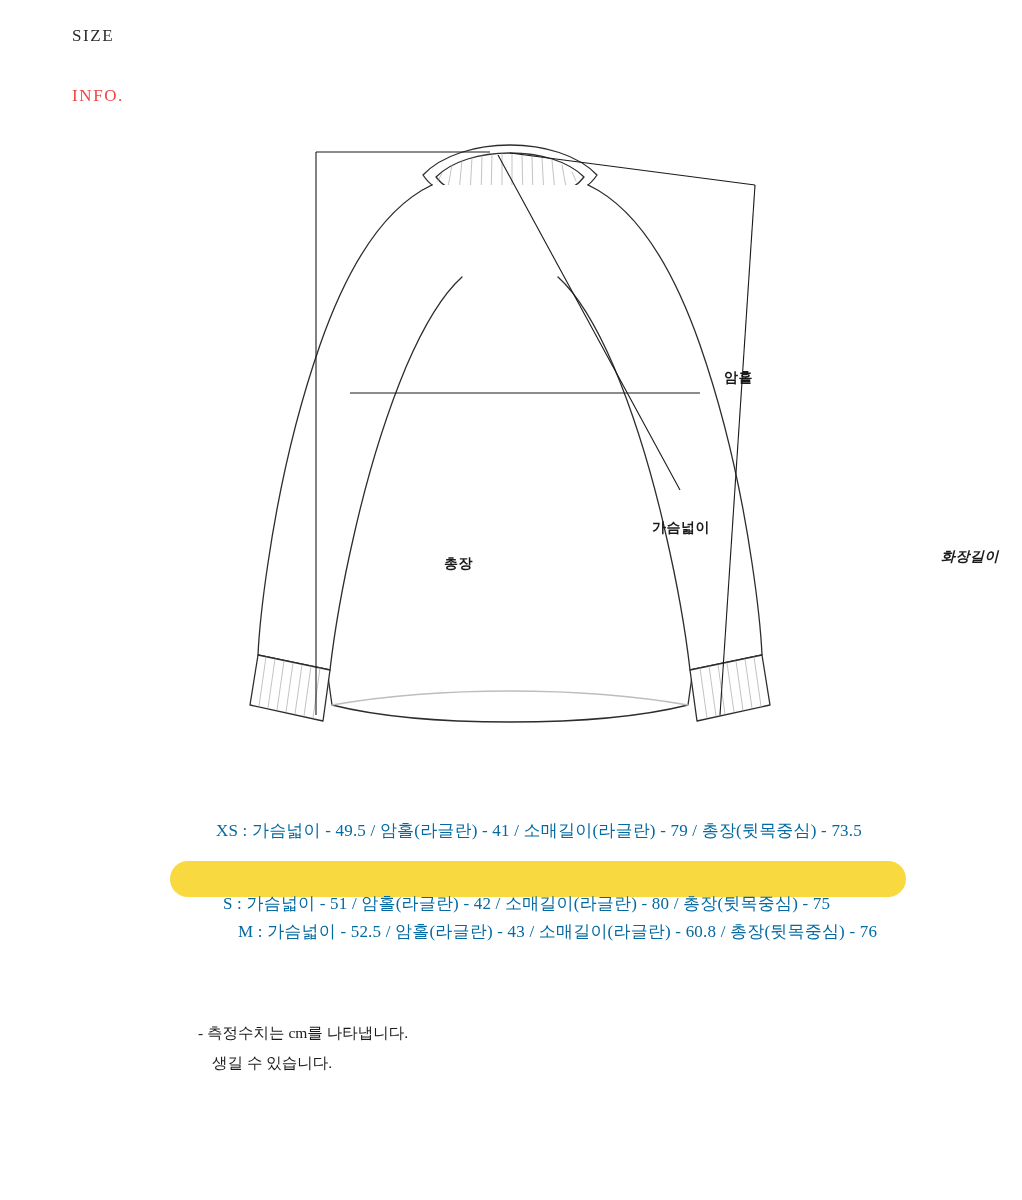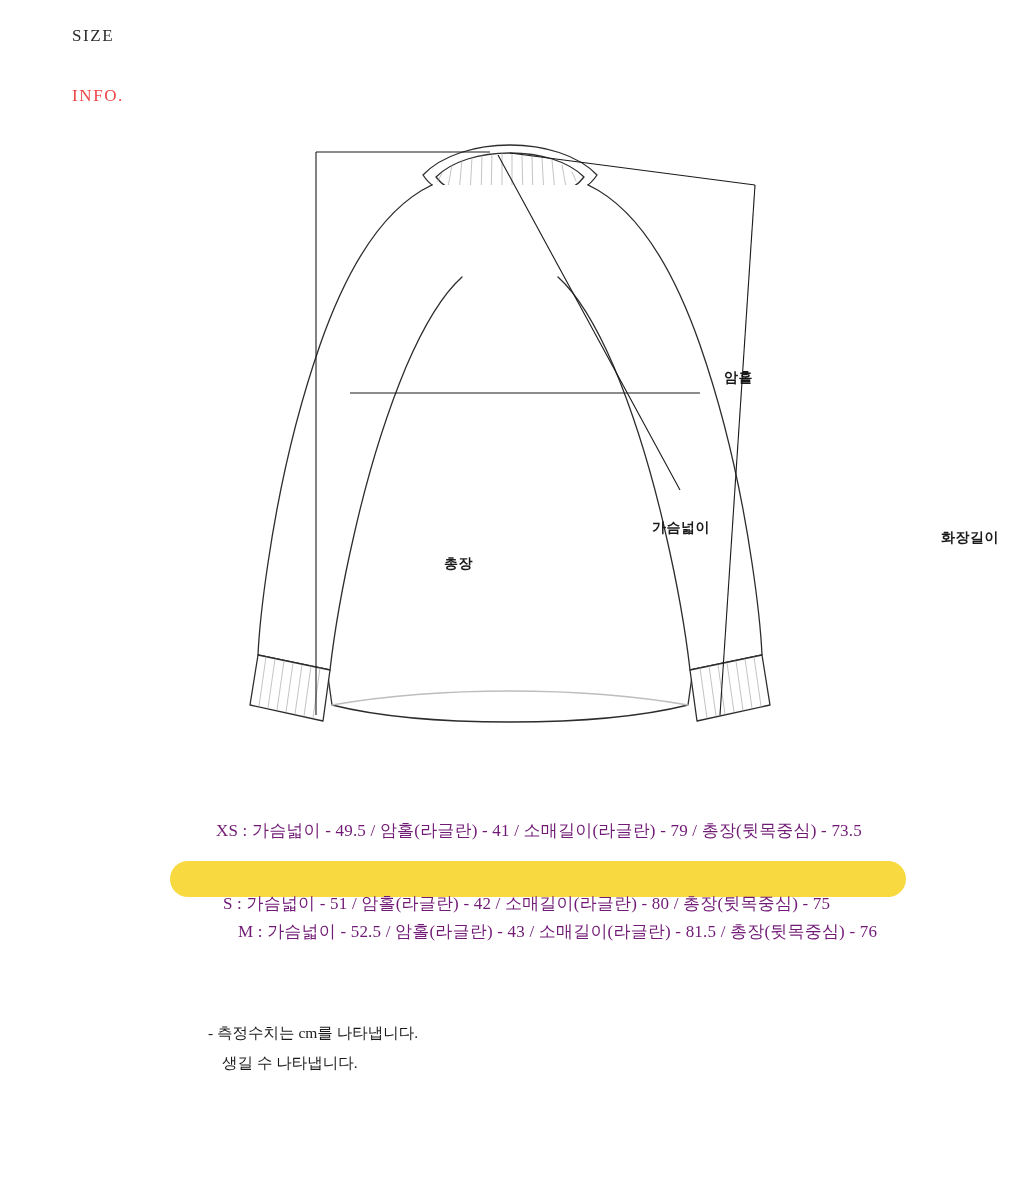--- a/index.html
+++ b/index.html
@@ -54,29 +54,29 @@
     font-size: 14px;
     font-weight: bold;
     color: #1a1a1a;
     font-family: "DejaVu Sans", sans-serif;
     white-space: nowrap;
     letter-spacing: 0.5px;
   }
   #label-armhole { left: 524px; top: 274px; margin-left: 20px; }
   #label-chest   { left: 472px; top: 424px; }
   #label-total   { left: 264px; top: 460px; }
-  #label-sleeve  { left: 761px; top: 434px; }
+  #label-sleeve  { left: 761px; top: 453px; font-style: italic; }
 
   
   .size-line {
     position: absolute;
     left: 0;
     width: 1022px;
     font-size: 17px;
-    color: #701a75;
+    color: #0369a1;
     font-family: "Liberation Serif", serif;
     letter-spacing: 0.2px;
   }
   .size-line .inner {
     display: inline-block;
     padding: 3px 6px;
   }
   #size-xs { top: 816px; }
   #size-s  { top: 865px; }
   #size-m  { top: 917px; }
@@ -98,21 +98,21 @@
   #size-s .inner {
     position: relative;
     z-index: 1;
     margin-left: 217px;
     margin-top: 24px;
   }
 
   
   #notes {
     position: absolute;
-    left: 208px;
+    left: 198px;
     top: 1018px;
     width: 760px;
     font-size: 15.5px;
     line-height: 30px;
     color: #1a1a1a;
     font-family: "Liberation Serif", serif;
   }
   .note-row { white-space: pre-wrap; }
   .note-indent { padding-left: 14px; }
 </style>
@@ -229,19 +229,19 @@
 <div class="size-line" id="size-xs">
   <span class="inner">XS : 가슴넓이 - 49.5 / 암홀(라글란) - 41 / 소매길이(라글란) - 79 / 총장(뒷목중심) - 73.5</span>
 </div>
 
 <div class="size-line" id="size-s">
   <span class="hl"></span>
   <span class="inner">S : 가슴넓이 - 51 / 암홀(라글란) - 42 / 소매길이(라글란) - 80 / 총장(뒷목중심) - 75</span>
 </div>
 
 <div class="size-line" id="size-m">
-  <span class="inner">M : 가슴넓이 - 52.5 / 암홀(라글란) - 43 / 소매길이(라글란) - 81.5 / 총장(뒷목중심) - 76</span>
+  <span class="inner">M : 가슴넓이 - 52.5 / 암홀(라글란) - 43 / 소매길이(라글란) - 60.8 / 총장(뒷목중심) - 76</span>
 </div>
 
 <div id="notes">
   <div class="note-row">- 측정수치는 cm를 나타냅니다.</div>
-  <div class="note-row note-indent">생길 수 나타냅니다.</div>
+  <div class="note-row note-indent">생길 수 있습니다.</div>
 </div>
 
 </body></html>

